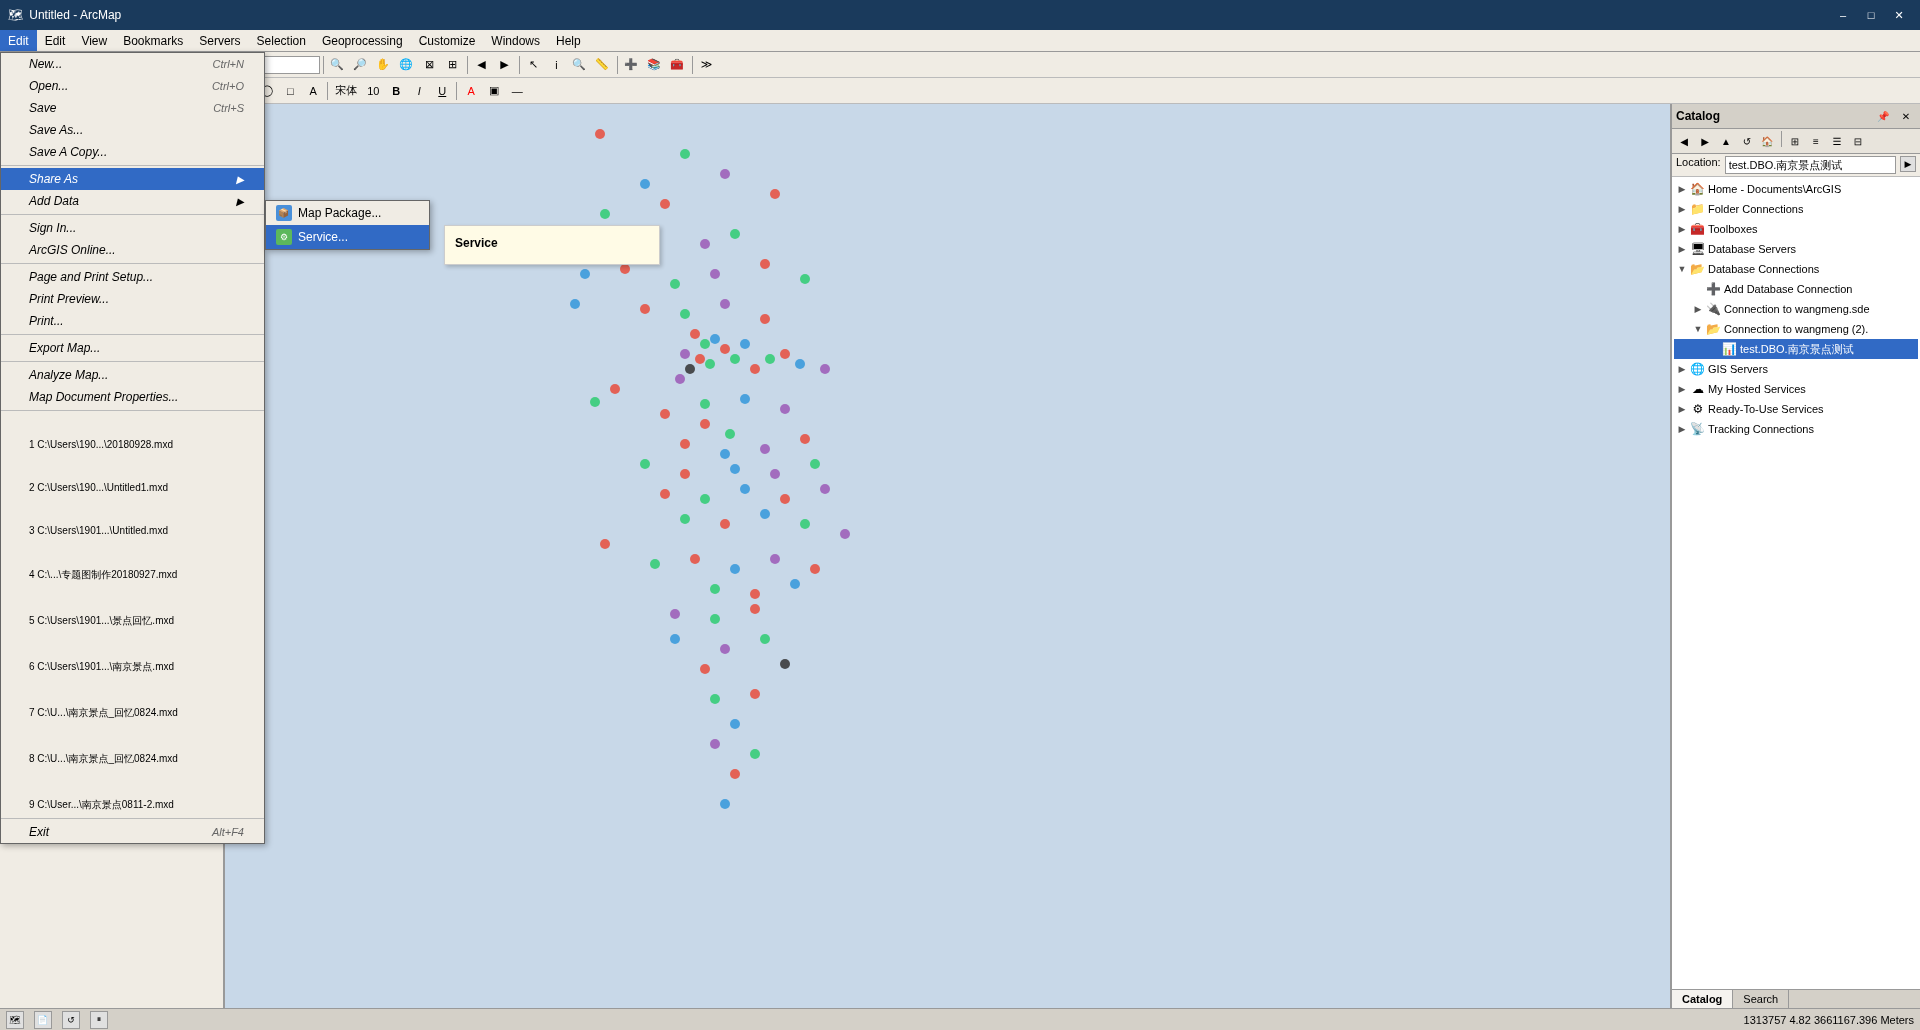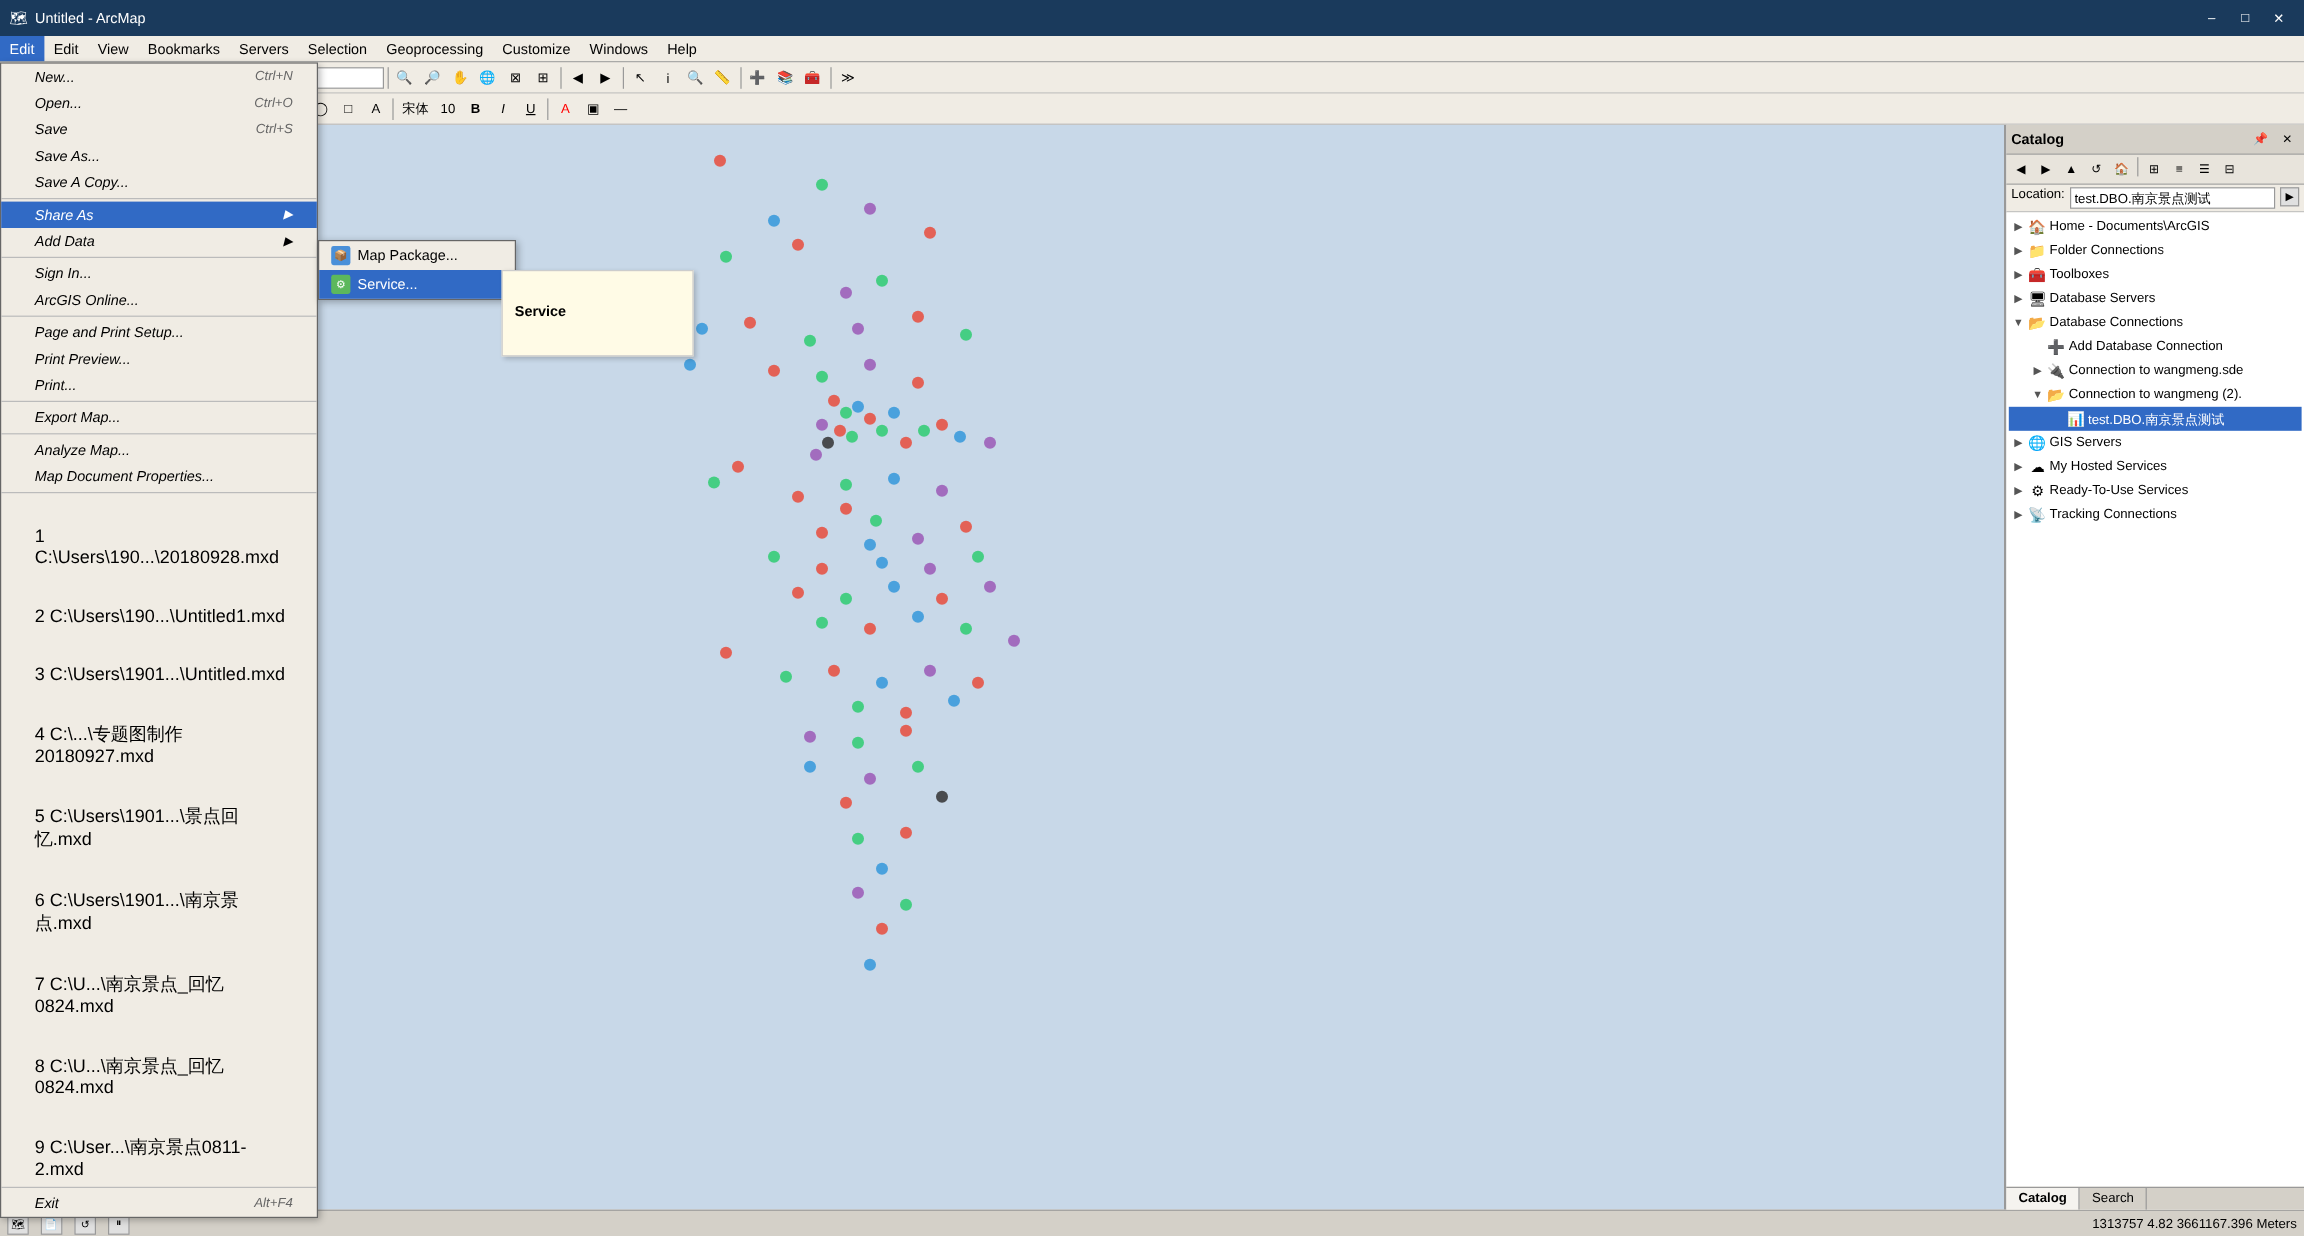--- a/index.html
+++ b/index.html
@@ -62,31 +62,31 @@
     #statusbar { background: #d4d0c8; height: 22px; display: flex; align-items: center; padding: 0 6px; border-top: 1px solid #999; justify-content: space-between; }
     #statusbar .coords { font-size: 11px; margin-left: 11px; }
 
     
     #file-menu-dropdown { position: fixed; left: 0; top: 52px; width: 265px; background: #f0ece4; border: 1px solid #666; box-shadow: 2px 2px 6px rgba(0,0,0,0.3); z-index: 1000; }
     .dd-item { padding: 4px 20px 4px 28px; cursor: pointer; font-size: 12px; display: flex; align-items: center; justify-content: space-between; position: relative; font-style: italic; }
     .dd-item:hover, .dd-item.hovered { background: #316ac5; color: white; }
     .dd-item .shortcut { font-size: 11px; color: #666; }
     .dd-item .arrow { font-size: 10px; }
     .dd-divider { height: 1px; background: #bbb; margin: 2px 0; }
-    .dd-recent { padding: 4px 20px 4px 28px; cursor: pointer; font-size: 15px; margin-top: 24px; }
+    .dd-recent { padding: 4px 20px 4px 28px; cursor: pointer; font-size: 10px; margin-top: 24px; }
 
     
     #shareasMenu { position: fixed; left: 265px; top: 200px; width: 165px; background: #f0ece4; border: 1px solid #666; box-shadow: 2px 2px 6px rgba(0,0,0,0.3); z-index: 1001; }
     .sub-item { padding: 4px 10px; cursor: pointer; font-size: 12px; display: flex; align-items: center; gap: 6px; }
     .sub-item:hover, .sub-item.hovered { background: #316ac5; color: white; }
     .sub-item .pkg-icon { width: 16px; height: 16px; background: #4a90d9; border-radius: 2px; display: flex; align-items: center; justify-content: center; font-size: 9px; color: white; flex-shrink: 0; }
     .sub-item .svc-icon { width: 16px; height: 16px; background: #5cb85c; border-radius: 2px; display: flex; align-items: center; justify-content: center; font-size: 9px; color: white; flex-shrink: 0; }
 
     
-    #serviceTooltip { position: fixed; left: 418px; top: 225px; width: 160px; background: #fffbe6; border: 1px solid #ccc; padding: 24px 10px; font-size: 11px; line-height: 1.5; box-shadow: 2px 2px 4px rgba(0,0,0,0.2); z-index: 1002; }
+    #serviceTooltip { position: fixed; left: 444px; top: 225px; width: 216px; background: #fffbe6; border: 1px solid #ccc; padding: 8px 10px; font-size: 11px; line-height: 1.5; box-shadow: 2px 2px 4px rgba(0,0,0,0.2); z-index: 1002; }
     #serviceTooltip .tip-title { font-weight: bold; font-size: 12px; margin-bottom: 4px; }
     #serviceTooltip .tip-body { color: #333; }
 
     
     #catalog-tree::-webkit-scrollbar { width: 8px; }
     #catalog-tree::-webkit-scrollbar-track { background: #f0ece4; }
     #catalog-tree::-webkit-scrollbar-thumb { background: #bbb; border: 1px solid #999; }
   </style>
 </head>
 <body>

